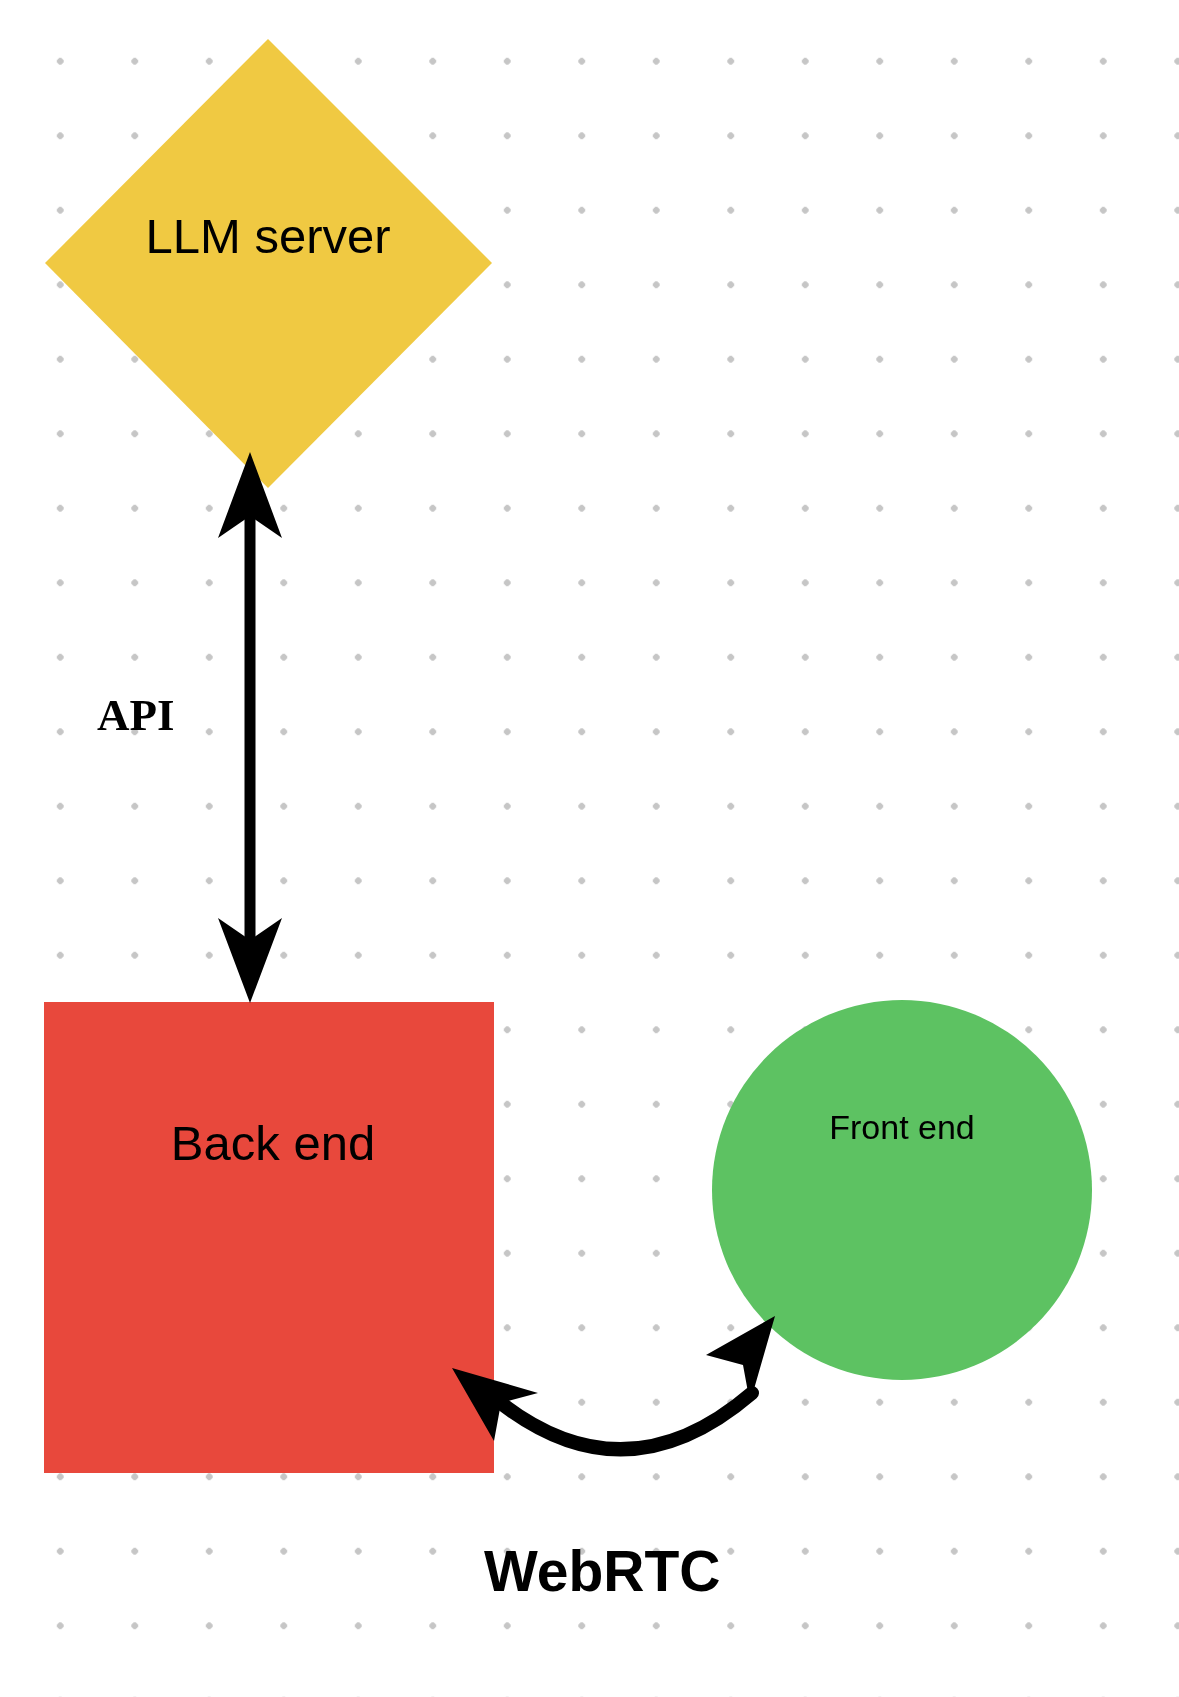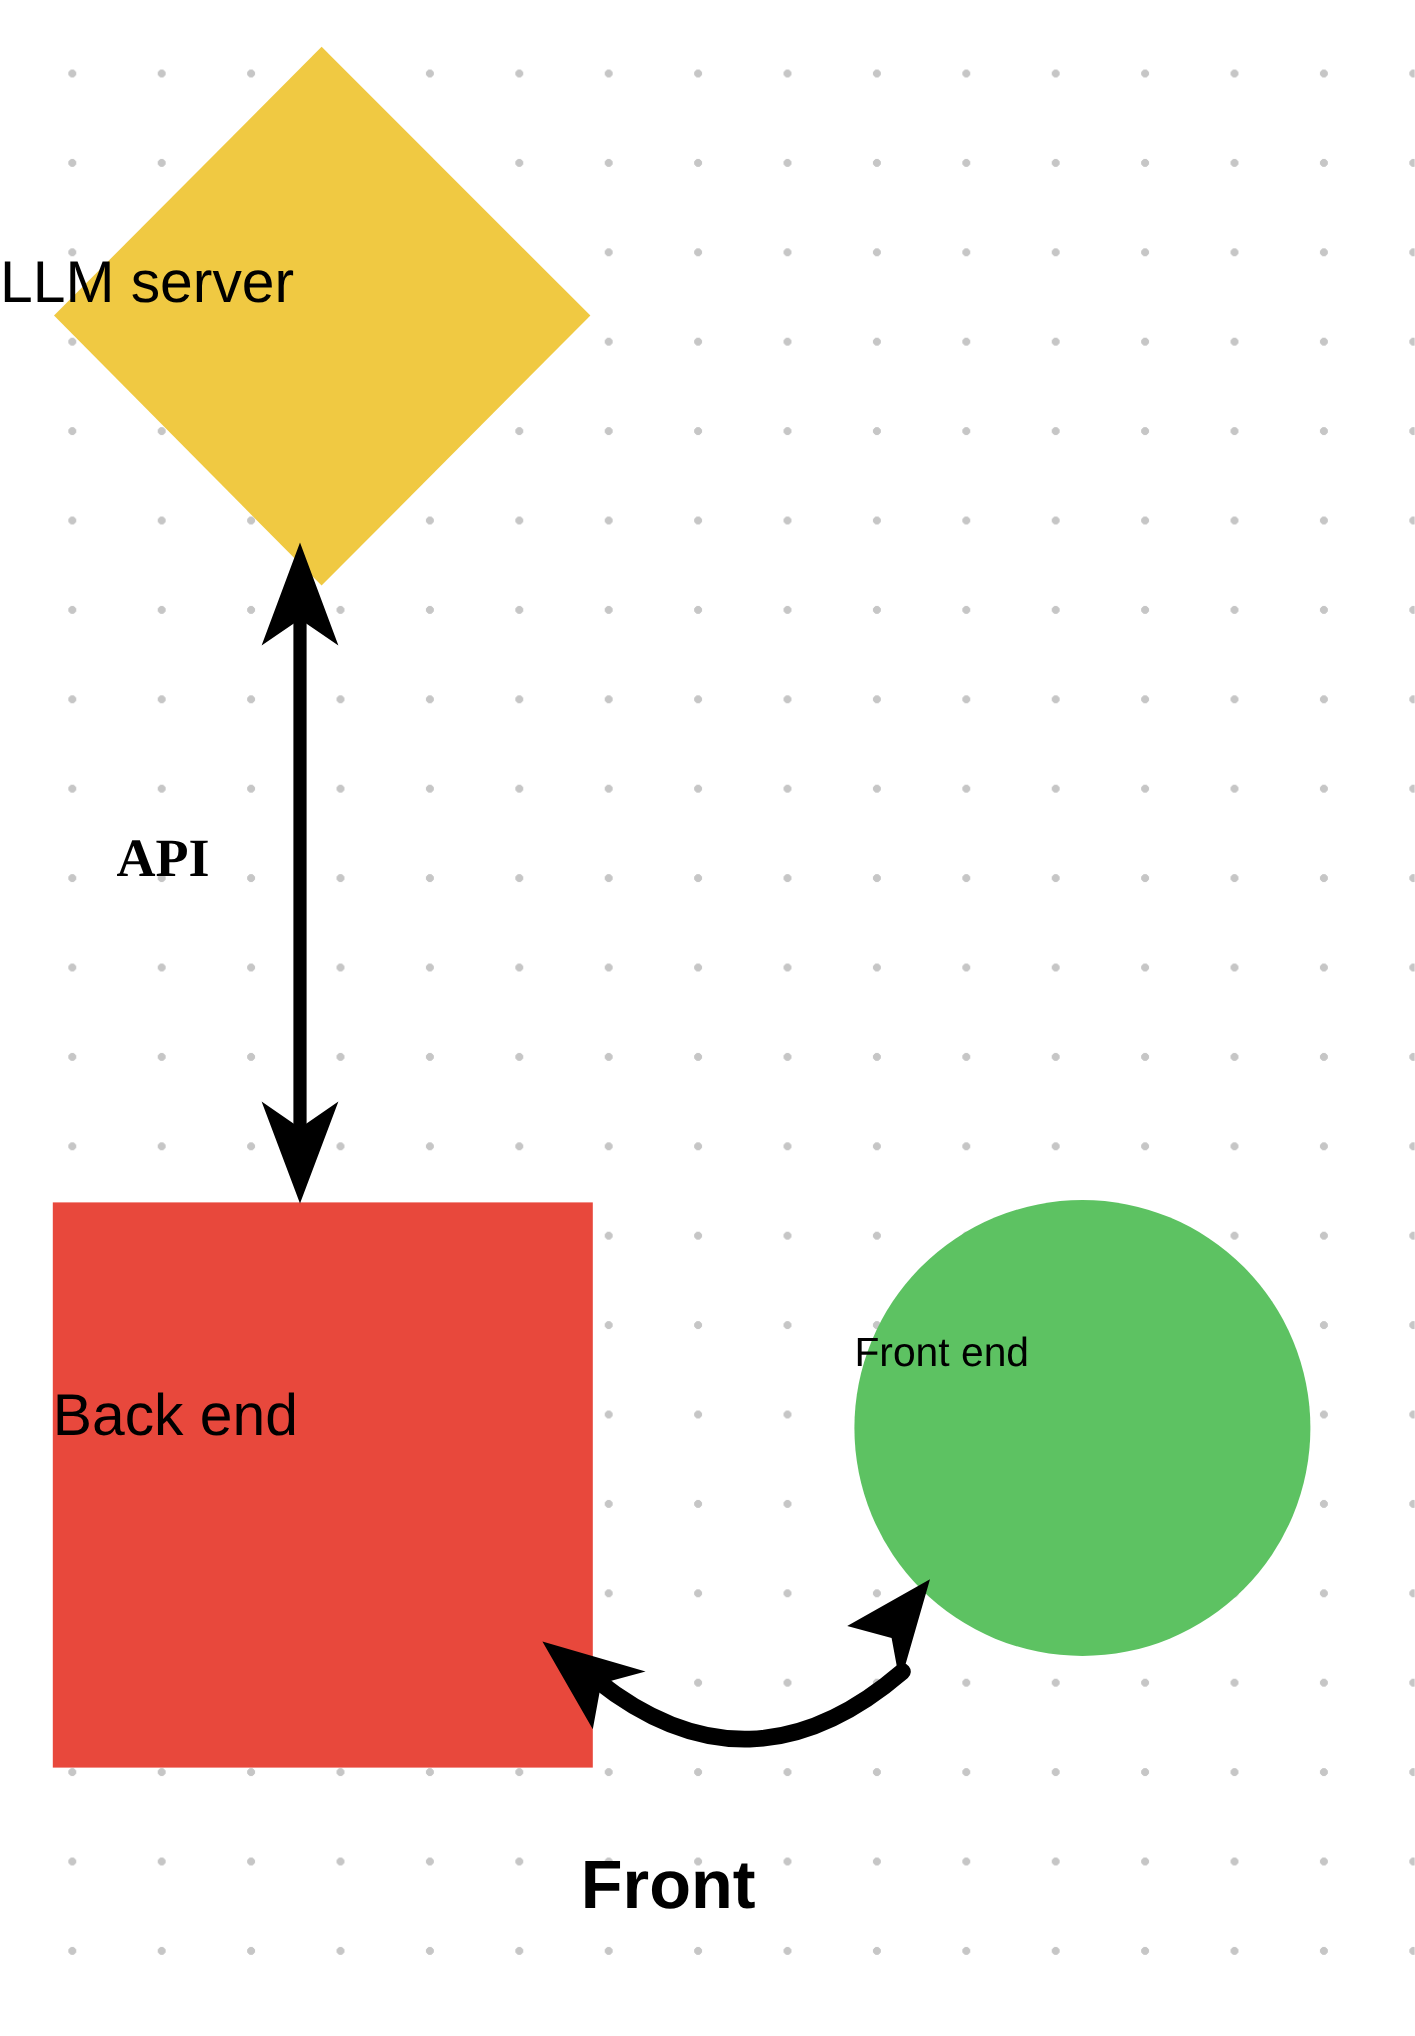--- a/index.html
+++ b/index.html
@@ -26,37 +26,37 @@
     height: 100%;
   }
   .edge-layer { pointer-events: none; }
 
   .node-label {
     position: absolute;
     color: #000000;
     font-family: "Liberation Sans", sans-serif;
     font-weight: 400;
     white-space: nowrap;
-    text-align: left;
+    text-align: center;
     line-height: 1;
   }
   .edge-label {
     position: absolute;
     color: #000000;
     font-family: "Liberation Sans", sans-serif;
     font-weight: 700;
     white-space: nowrap;
     line-height: 1;
   }
   #llm-label {
     left: 0; top: 212px; width: 536px;
     font-size: 49px;
   }
   #backend-label {
-    left: 44px; top: 1156px; width: 458px;
+    left: 44px; top: 1119px; width: 458px;
     font-size: 49px;
   }
   #frontend-label {
     left: 712px; top: 1110px; width: 380px;
     font-size: 34px;
   }
   #api-label {
     left: 97px; top: 693px;
     font-size: 45px;
     font-family: Liberation Serif, serif;
@@ -102,16 +102,16 @@
   <div class="label-layer">
 
     <div class="node-label" id="llm-label">LLM server</div>
 
     <div class="node-label" id="backend-label">Back end</div>
 
     <div class="node-label" id="frontend-label">Front end</div>
 
     <div class="edge-label" id="api-label">API</div>
 
-    <div class="edge-label" id="webrtc-label">Front</div>
+    <div class="edge-label" id="webrtc-label">WebRTC</div>
   </div>
 
 </div>
 
 </body></html>

